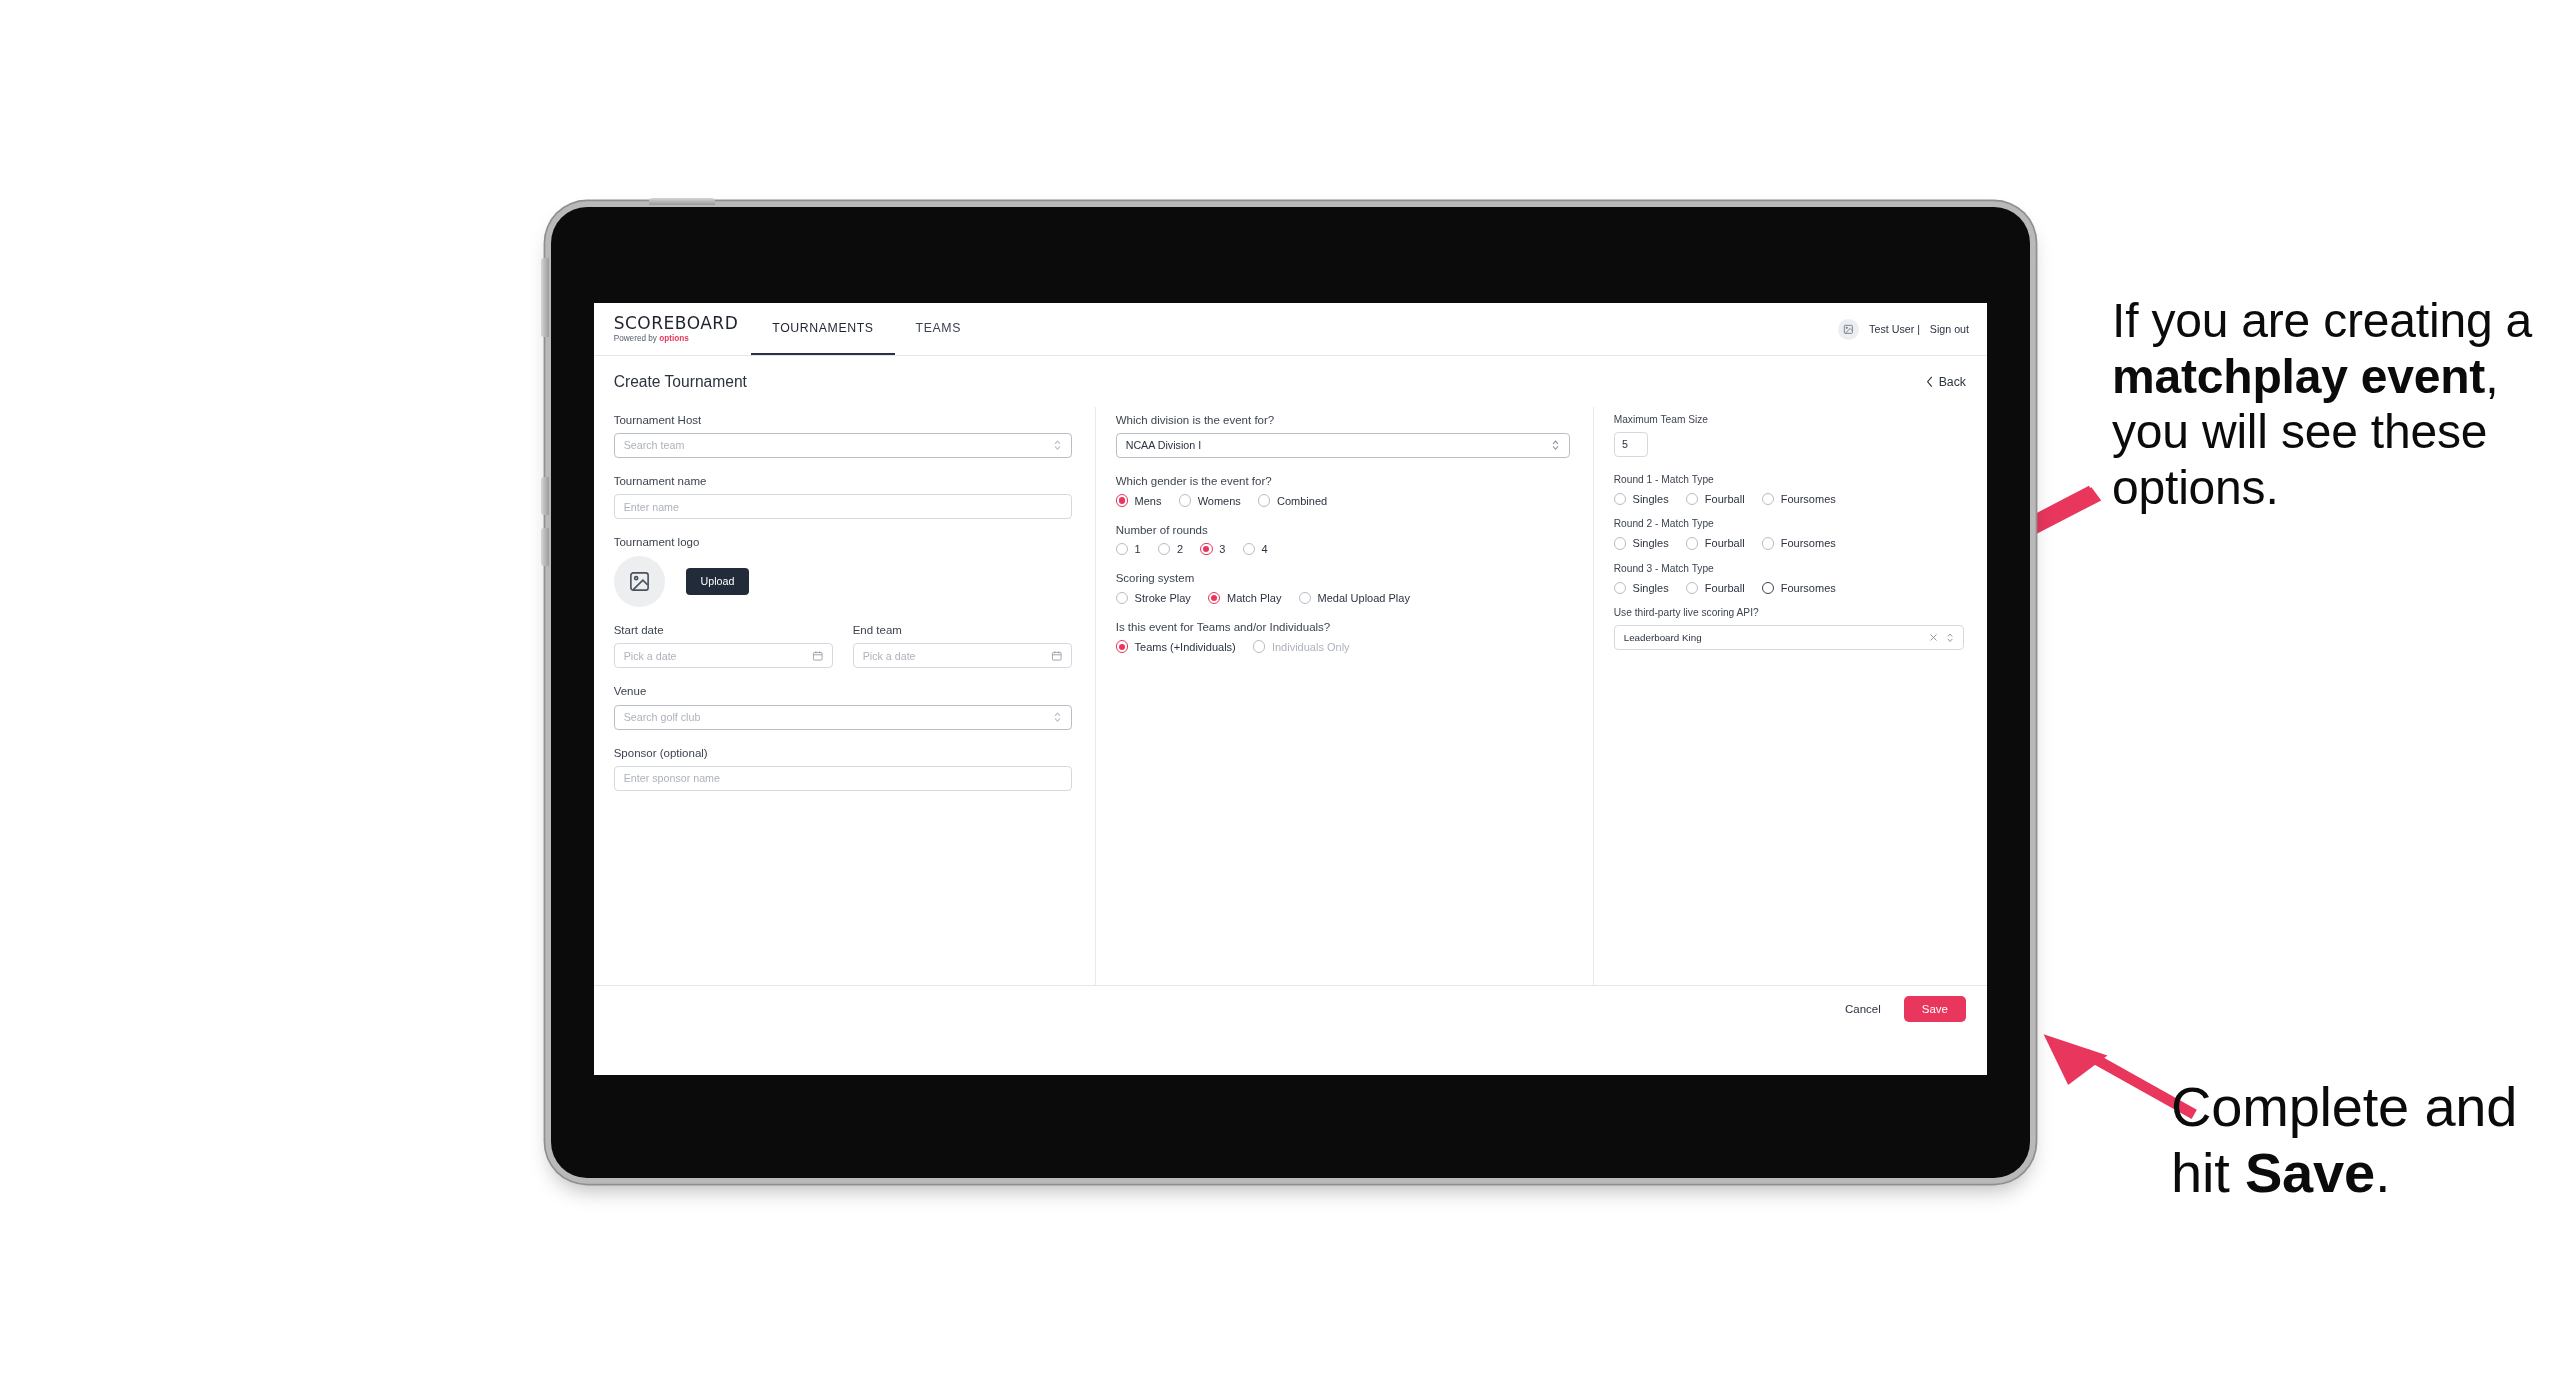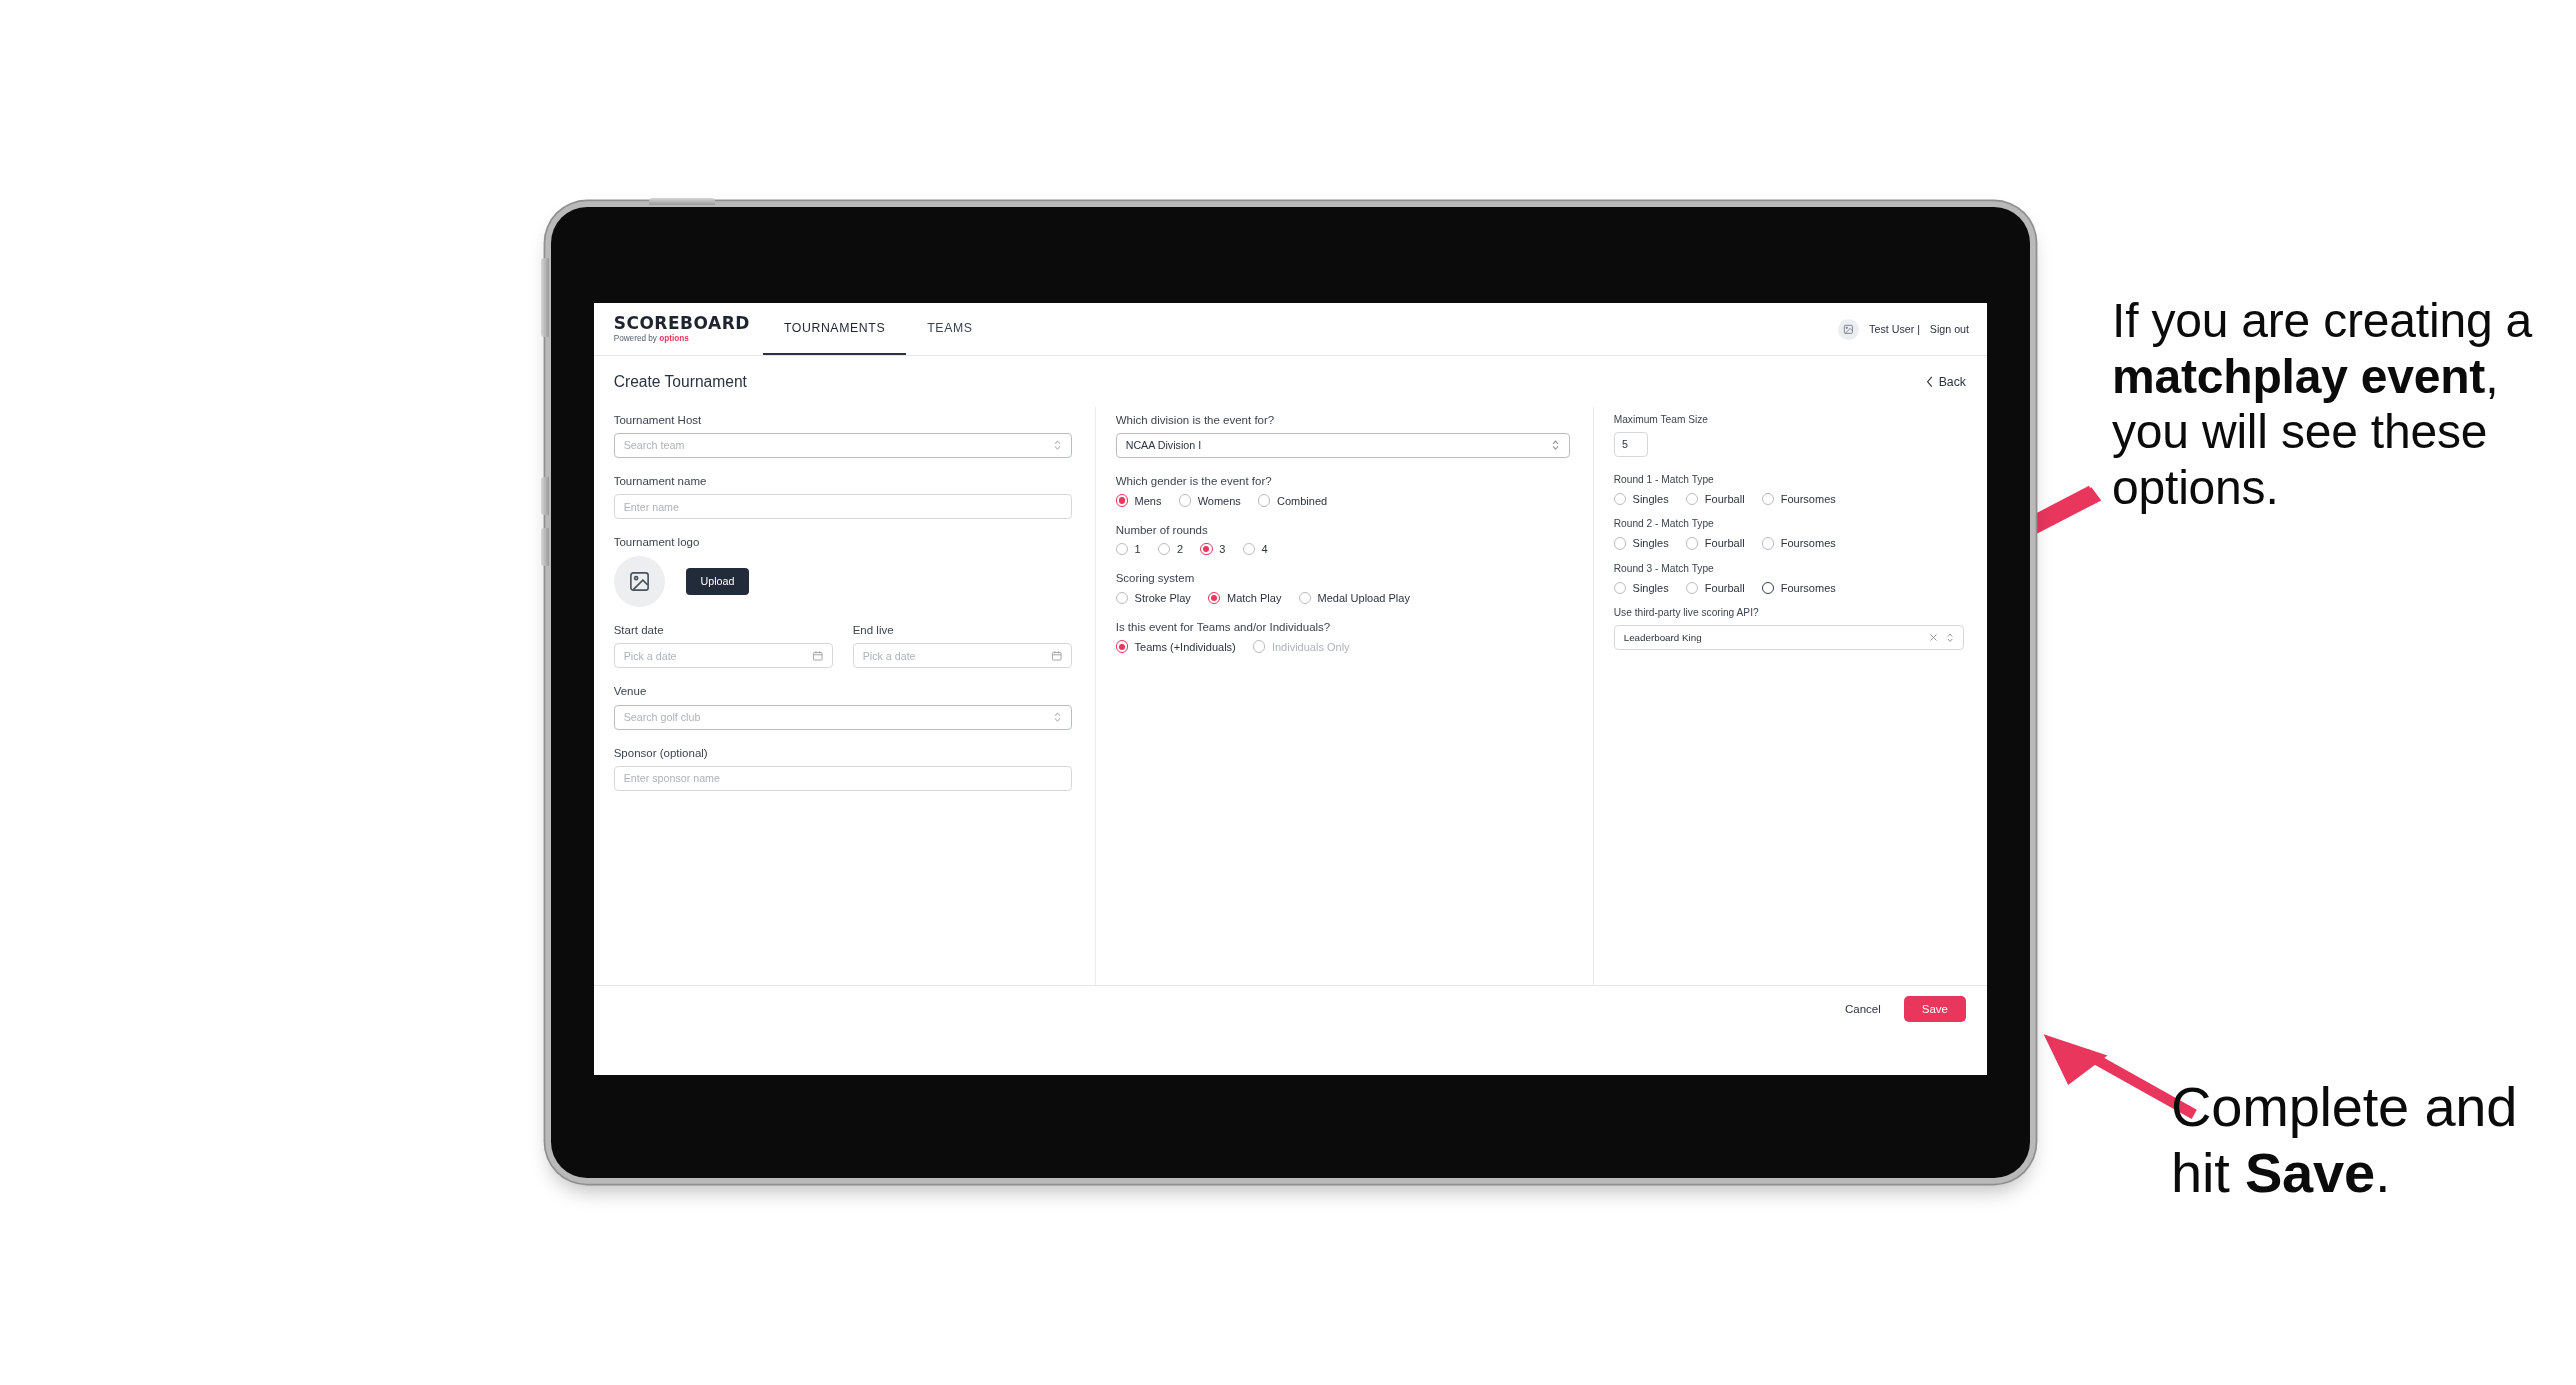--- a/index.html
+++ b/index.html
@@ -64,21 +64,21 @@
     background:#ffffff;
     display:flex; align-items:stretch;
     border-bottom:0.8px solid #e6e6ea;
     position:relative;
   }
   .brand{
     display:flex;flex-direction:column;justify-content:center;
     padding:0 13px 0 19.7px; min-width:115px;
   }
   .brand-title{
-    font-weight:bold; font-size:17px; letter-spacing:0.5px;
+    font-weight:normal; font-size:17px; letter-spacing:0.5px;
     color:#1f2430; line-height:1;
     font-family:"DejaVu Sans", sans-serif;
   }
   .brand-sub{
     font-size:8.2px; color:#55606e; margin-top:3.3px; line-height:1;
   }
   .brand-sub b{color:#e8365d;font-weight:bold;}
   .navtabs{display:flex;align-items:stretch;}
   .navtab{
     display:flex;align-items:center;
@@ -334,21 +334,21 @@
               <span>Pick a date</span>
               <span class="right">
                 <svg width="11.5" height="11.5" viewBox="0 0 24 24" fill="none" stroke="#8d939d" stroke-width="1.7">
                   <rect x="3" y="5" width="18" height="16" rx="2"></rect>
                   <path d="M3 10h18M8 3v4M16 3v4"></path>
                 </svg>
               </span>
             </div>
           </div>
           <div>
-            <div class="fl">End live</div>
+            <div class="fl">End team</div>
             <div class="inp light">
               <span>Pick a date</span>
               <span class="right">
                 <svg width="11.5" height="11.5" viewBox="0 0 24 24" fill="none" stroke="#8d939d" stroke-width="1.7">
                   <rect x="3" y="5" width="18" height="16" rx="2"></rect>
                   <path d="M3 10h18M8 3v4M16 3v4"></path>
                 </svg>
               </span>
             </div>
           </div>

